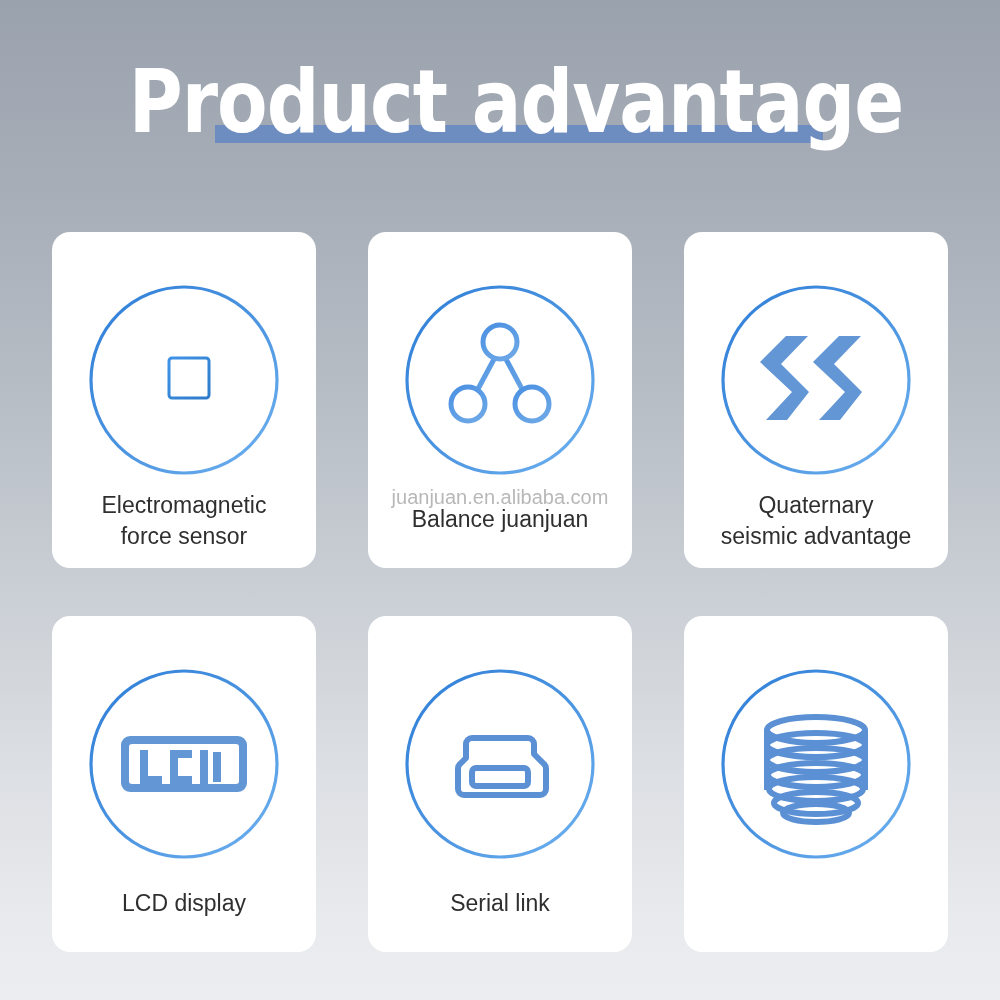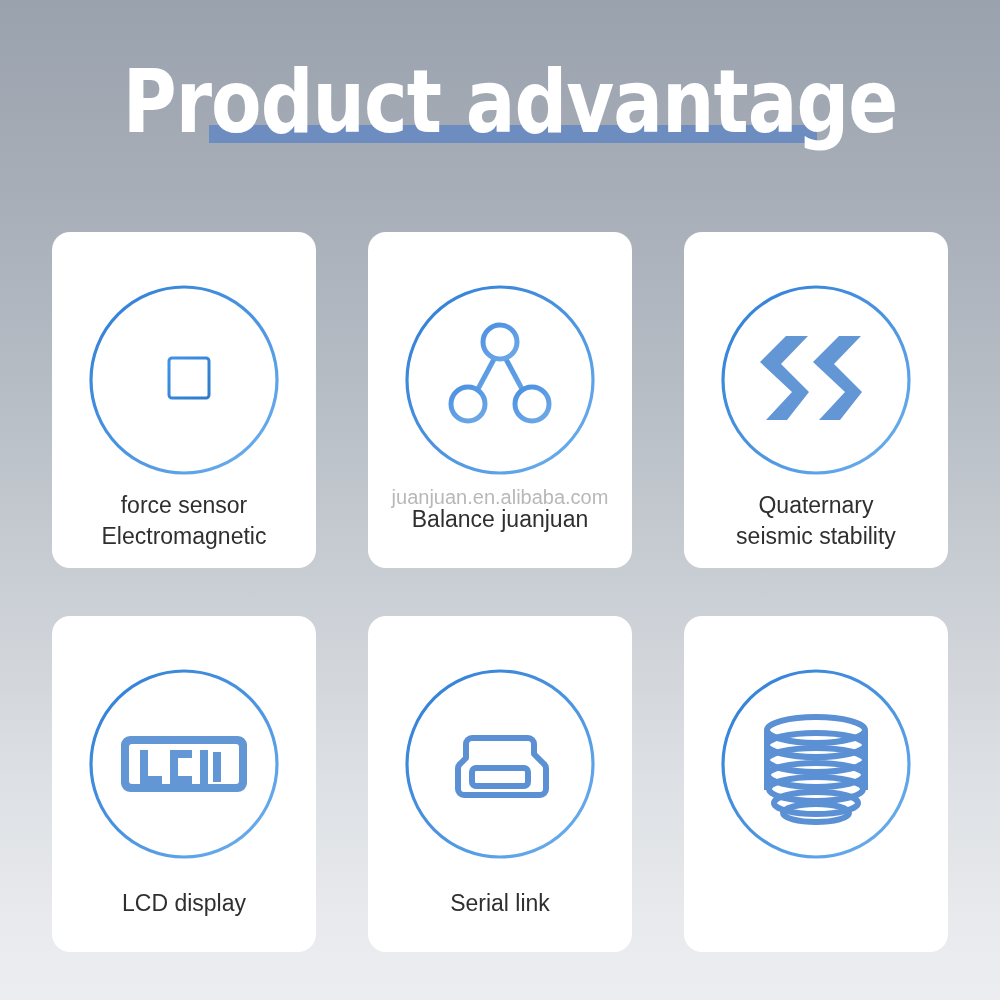--- a/index.html
+++ b/index.html
@@ -16,21 +16,21 @@
 
   .page {
     position: relative;
     width: 1000px;
     height: 1000px;
   }
 
   
   .title-block {
     position: absolute;
-    left: 10px;
+    left: 16px;
     top: 50px;
     width: 904px;
     height: 110px;
   }
   .title-underline {
     position: absolute;
     left: 199px;
     top: 75px;
     width: 608px;
     height: 18px;
@@ -205,22 +205,22 @@
                 <path d="M107 59 H120"></path>
               <path d="M107 67.5 H120"></path>
                 <path d="M107 76 H120"></path>
                 <path d="M107 84.5 H120"></path>
               <path d="M107 93 H120"></path>
             </g>
           </g>
         </svg>
       </div>
       <div class="card-label">
+        <div>Electromagnetic</div>
         <div>force sensor</div>
-        <div>Electromagnetic</div>
       </div>
     </div>
 
     <div class="card">
       <div class="icon-wrap">
         <svg class="ring" viewBox="0 0 192 192">
           <defs>
             <linearGradient id="rg2" x1="0" y1="0" x2="1" y2="1">
               <stop offset="0" stop-color="#2f7fd8"></stop>
               <stop offset="0.5" stop-color="#4a93e0"></stop>
@@ -269,21 +269,21 @@
           <g fill="#6396d4">
 
             <path d="M14 52 L40 26 L62 26 L35 54 L63 82 L41 110 L20 110 L46 82 Z"></path>
 
             <path d="M67 52 L93 26 L115 26 L88 54 L116 82 L94 110 L73 110 L99 82 Z"></path>
           </g>
         </svg>
       </div>
       <div class="card-label">
         <div>Quaternary</div>
-        <div>seismic stability</div>
+        <div>seismic advantage</div>
       </div>
     </div>
 
     <div class="card">
       <div class="icon-wrap">
         <svg class="ring" viewBox="0 0 192 192">
           <defs>
             <linearGradient id="rg4" x1="0" y1="0" x2="1" y2="1">
               <stop offset="0" stop-color="#2f7fd8"></stop>
               <stop offset="0.5" stop-color="#4a93e0"></stop>

